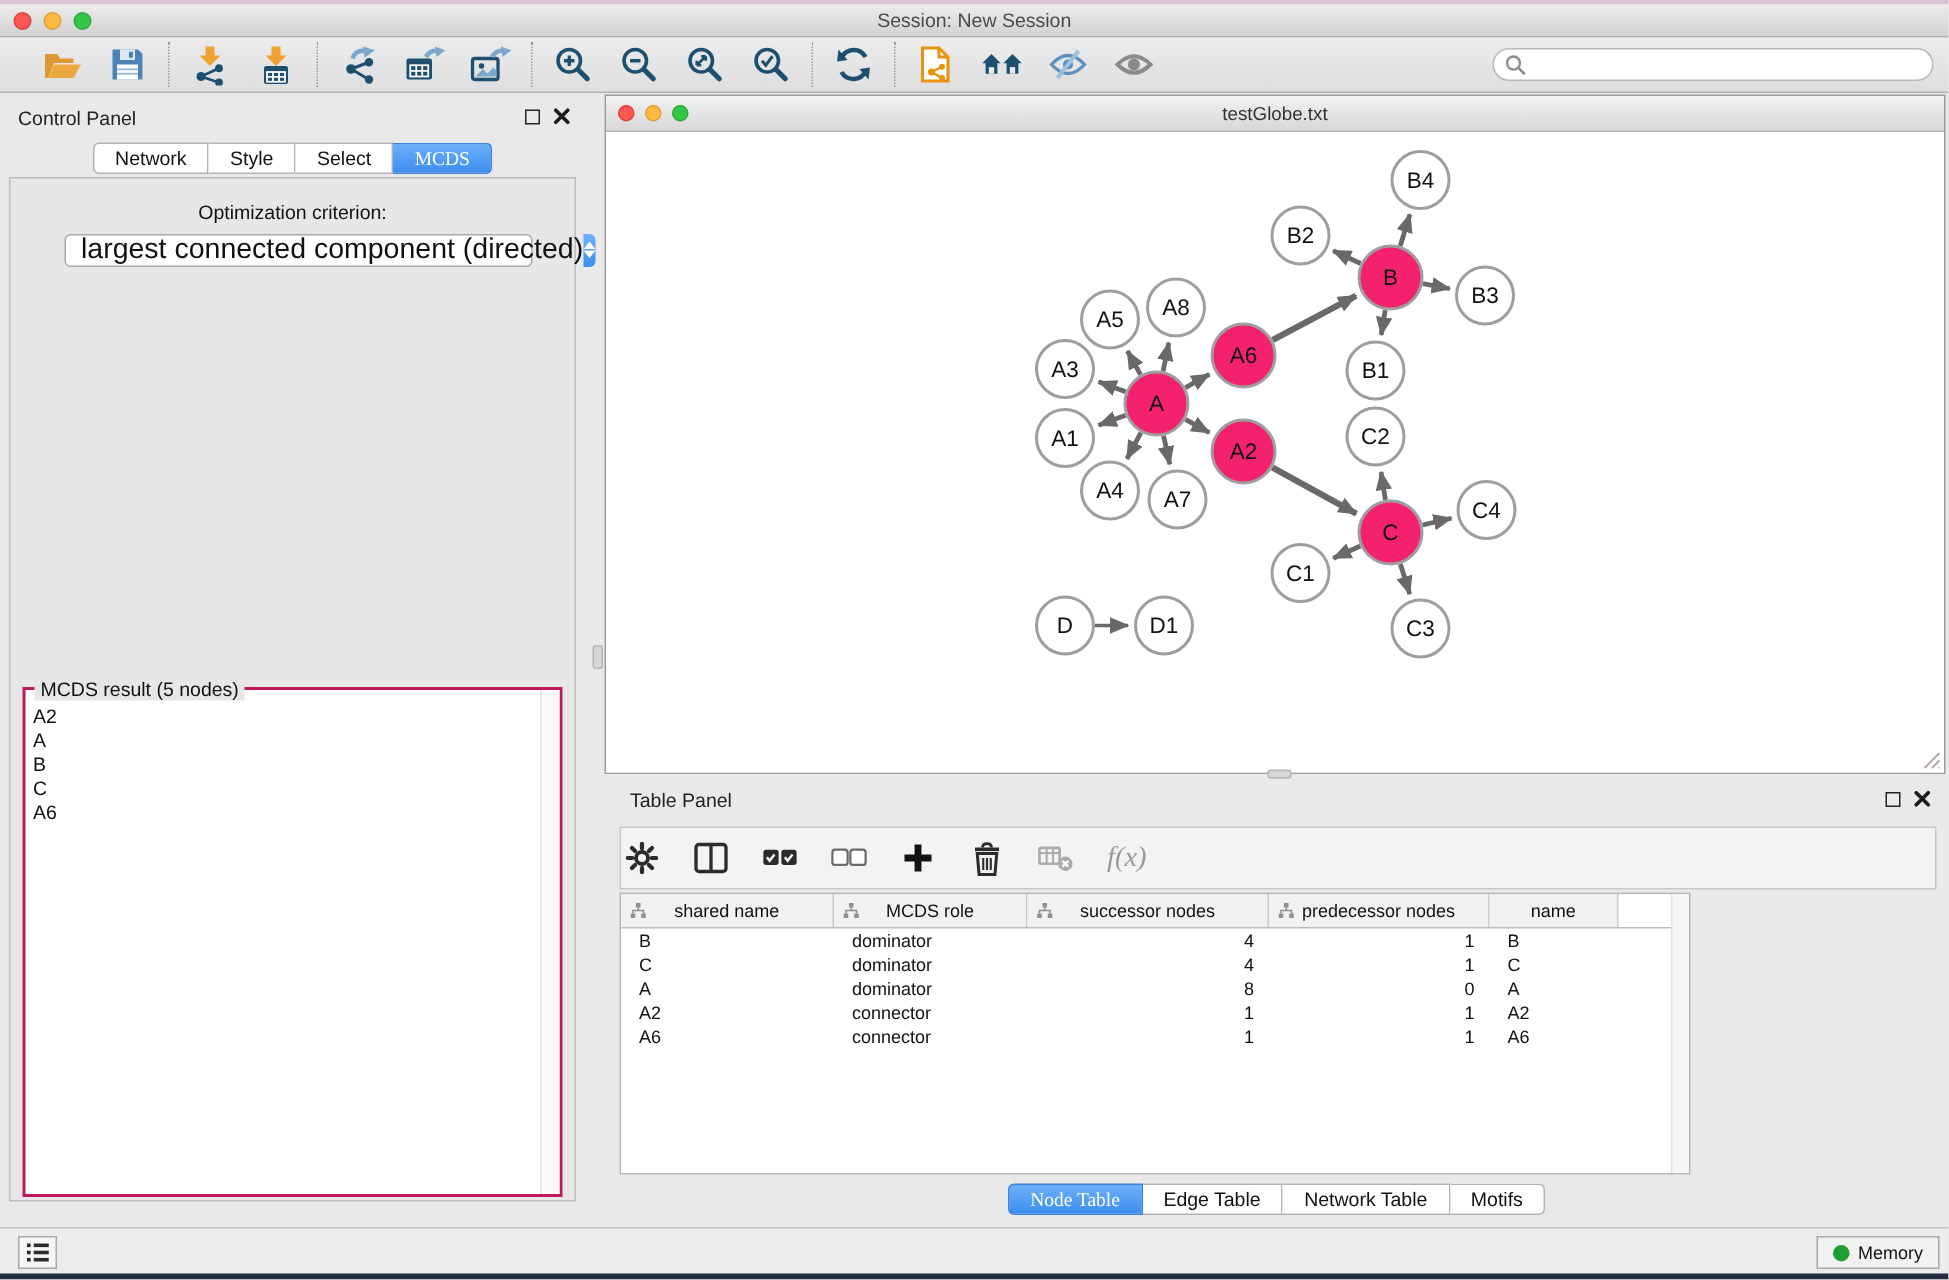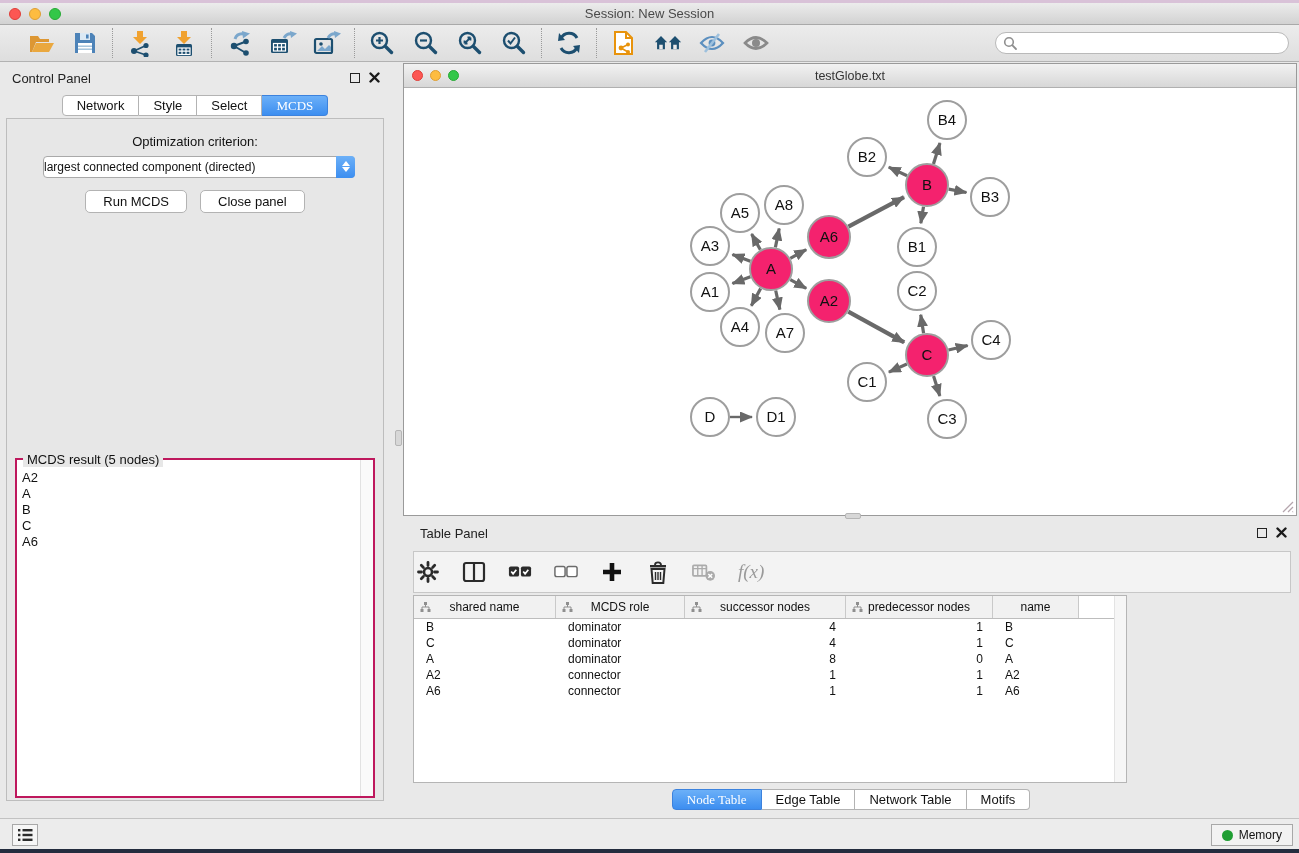--- a/index.html
+++ b/index.html
@@ -45,21 +45,21 @@
   .seg:first-child { border-left:1px solid #b3b3b3; border-radius:4px 0 0 4px; }
   .seg:last-child { border-radius:0 4px 4px 0; }
   .seg.active { background:linear-gradient(#6cb0f8,#3c8ef0); color:#fff; border-color:#3c82dd;font-family:Liberation Serif, serif; }
   .cp-content { position:absolute; left:6px; top:56px; width:378px; height:683px;
     background:#e7e7e7; border:1px solid #bdbdbd; }
   .opt-label { position:absolute; left:0; width:100%; top:15px; text-align:center;
     font-size:13px; color:#111; }
   .selectbox { position:absolute; left:36px; top:37px; width:312px; height:22px;
     background:#fff; border:1px solid #a9a9a9; border-radius:4px;
     display:flex; align-items:center; }
-  .selectbox .val { flex:1; font-size:12px; color:#111; padding-left:0; white-space:nowrap; }
+  .selectbox .val { flex:1; font-size:19px; color:#111; padding-left:10px; white-space:nowrap; }
   .stepper { width:19px; height:22px; margin:-1px -1px 0 0; border-radius:0 4px 4px 0;
     background:linear-gradient(#6cb0f8,#3c8ef0); display:flex; flex-direction:column;
     align-items:center; justify-content:center; gap:1px; }
   .stepper .tri-up { width:0; height:0; border-left:4px solid transparent; border-right:4px solid transparent; border-bottom:5px solid #fff; }
   .stepper .tri-dn { width:0; height:0; border-left:4px solid transparent; border-right:4px solid transparent; border-top:5px solid #fff; }
   .btn-row { position:absolute; left:0; top:71px; width:100%; display:flex; justify-content:center; gap:13px; }
   .pushbtn { height:23px; background:#fff; border:1px solid #b3b3b3; border-radius:5px;
     font-size:13px; color:#111; padding:0 17px; display:flex; align-items:center; }
   .groupbox { position:absolute; left:8px; top:339px; width:360px; height:340px;
     background:#fff; border:2px solid #be185d; }
@@ -303,24 +303,20 @@
       <div class="seg active">MCDS</div>
     </div>
   <div class="cp-content">
     <div class="opt-label">Optimization criterion:</div>
     <div class="selectbox">
       <span class="val">largest connected component (directed)</span>
       <span class="stepper">
           <span class="tri-up"></span>
           <span class="tri-dn"></span>
         </span>
-    </div>
-    <div class="btn-row">
-      <div class="pushbtn">Run MCDS</div>
-      <div class="pushbtn">Close panel</div>
     </div>
     <div class="groupbox">
       <span class="legend">MCDS result (5 nodes)</span>
       <div class="mcds-list">
           <div>A2</div>
           <div>A</div>
           <div>B</div>
           <div>C</div>
           <div>A6</div>
         </div>

